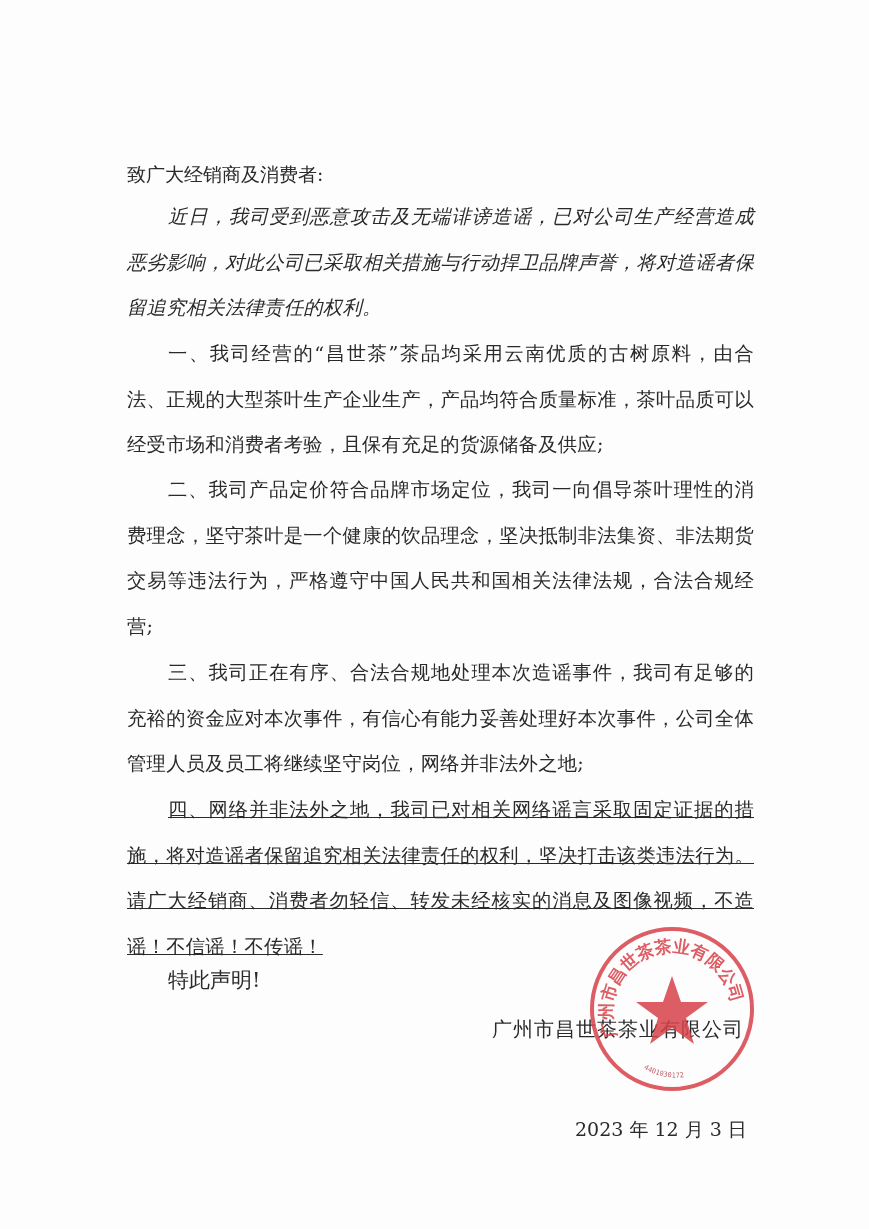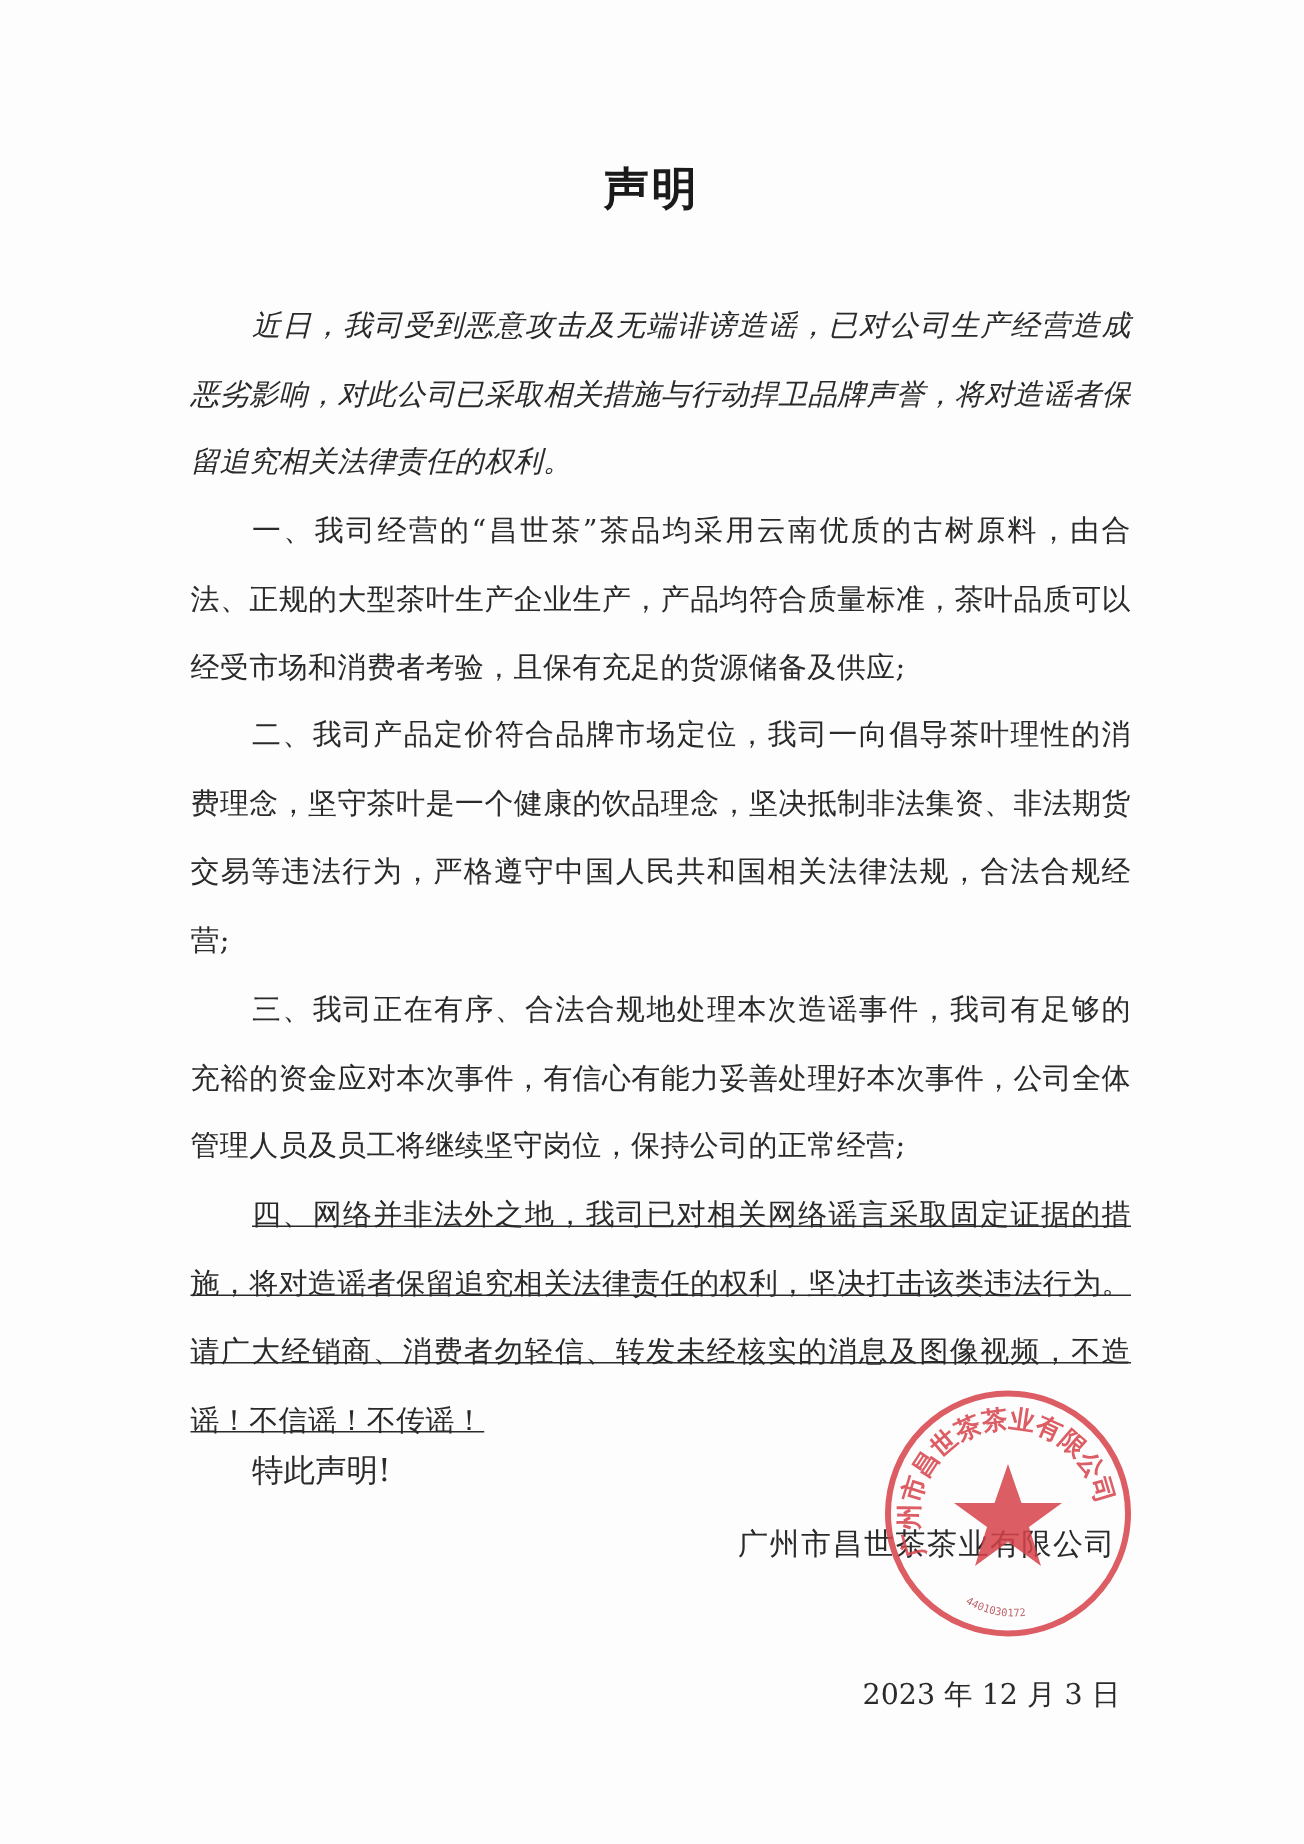--- a/index.html
+++ b/index.html
@@ -24,25 +24,25 @@
   .p4 { top:787px;text-decoration:underline; }
   .closing { position:absolute; left:168px; top:966px; font-size:21px; }
   .company { position:absolute; left:492px; top:1016px; font-size:20px; letter-spacing:1px; }
   .date { position:absolute; left:575px; top:1117px; font-size:19px; }
   .seal { position:absolute; left:587px; top:924px; width:170px; height:170px; opacity:0.85; }
 </style>
 </head>
 <body>
 
 <div class="page">
-  <div class="title">声明</div>
+  <div class="salutation">致广大经销商及消费者:</div>
   <div class="para p0">近日，我司受到恶意攻击及无端诽谤造谣，已对公司生产经营造成恶劣影响，对此公司已采取相关措施与行动捍卫品牌声誉，将对造谣者保留追究相关法律责任的权利。</div>
   <div class="para p2">二、我司产品定价符合品牌市场定位，我司一向倡导茶叶理性的消费理念，坚守茶叶是一个健康的饮品理念，坚决抵制非法集资、非法期货交易等违法行为，严格遵守中国人民共和国相关法律法规，合法合规经营;</div>
   <div class="para p1">一、我司经营的“昌世茶”茶品均采用云南优质的古树原料，由合法、正规的大型茶叶生产企业生产，产品均符合质量标准，茶叶品质可以经受市场和消费者考验，且保有充足的货源储备及供应;</div>
-  <div class="para p3">三、我司正在有序、合法合规地处理本次造谣事件，我司有足够的充裕的资金应对本次事件，有信心有能力妥善处理好本次事件，公司全体管理人员及员工将继续坚守岗位，保持公司的正常经营;</div>
+  <div class="para p3">三、我司正在有序、合法合规地处理本次造谣事件，我司有足够的充裕的资金应对本次事件，有信心有能力妥善处理好本次事件，公司全体管理人员及员工将继续坚守岗位，网络并非法外之地;</div>
   <div class="para p4">四、网络并非法外之地，我司已对相关网络谣言采取固定证据的措施，将对造谣者保留追究相关法律责任的权利，坚决打击该类违法行为。请广大经销商、消费者勿轻信、转发未经核实的消息及图像视频，不造谣！不信谣！不传谣！</div>
   <div class="closing">特此声明!</div>
   <div class="company">广州市昌世茶茶业有限公司</div>
   <div class="date">2023 年  12 月 3 日</div>
 
   <svg class="seal" viewBox="0 0 170 170">
     <defs>
       <path id="sealArc" d="M 30 112 A 60 60 0 1 1 140 112"></path>
       <path id="sealArcBottom" d="M 50 140 A 62 62 0 0 0 125 142"></path>
     </defs>

